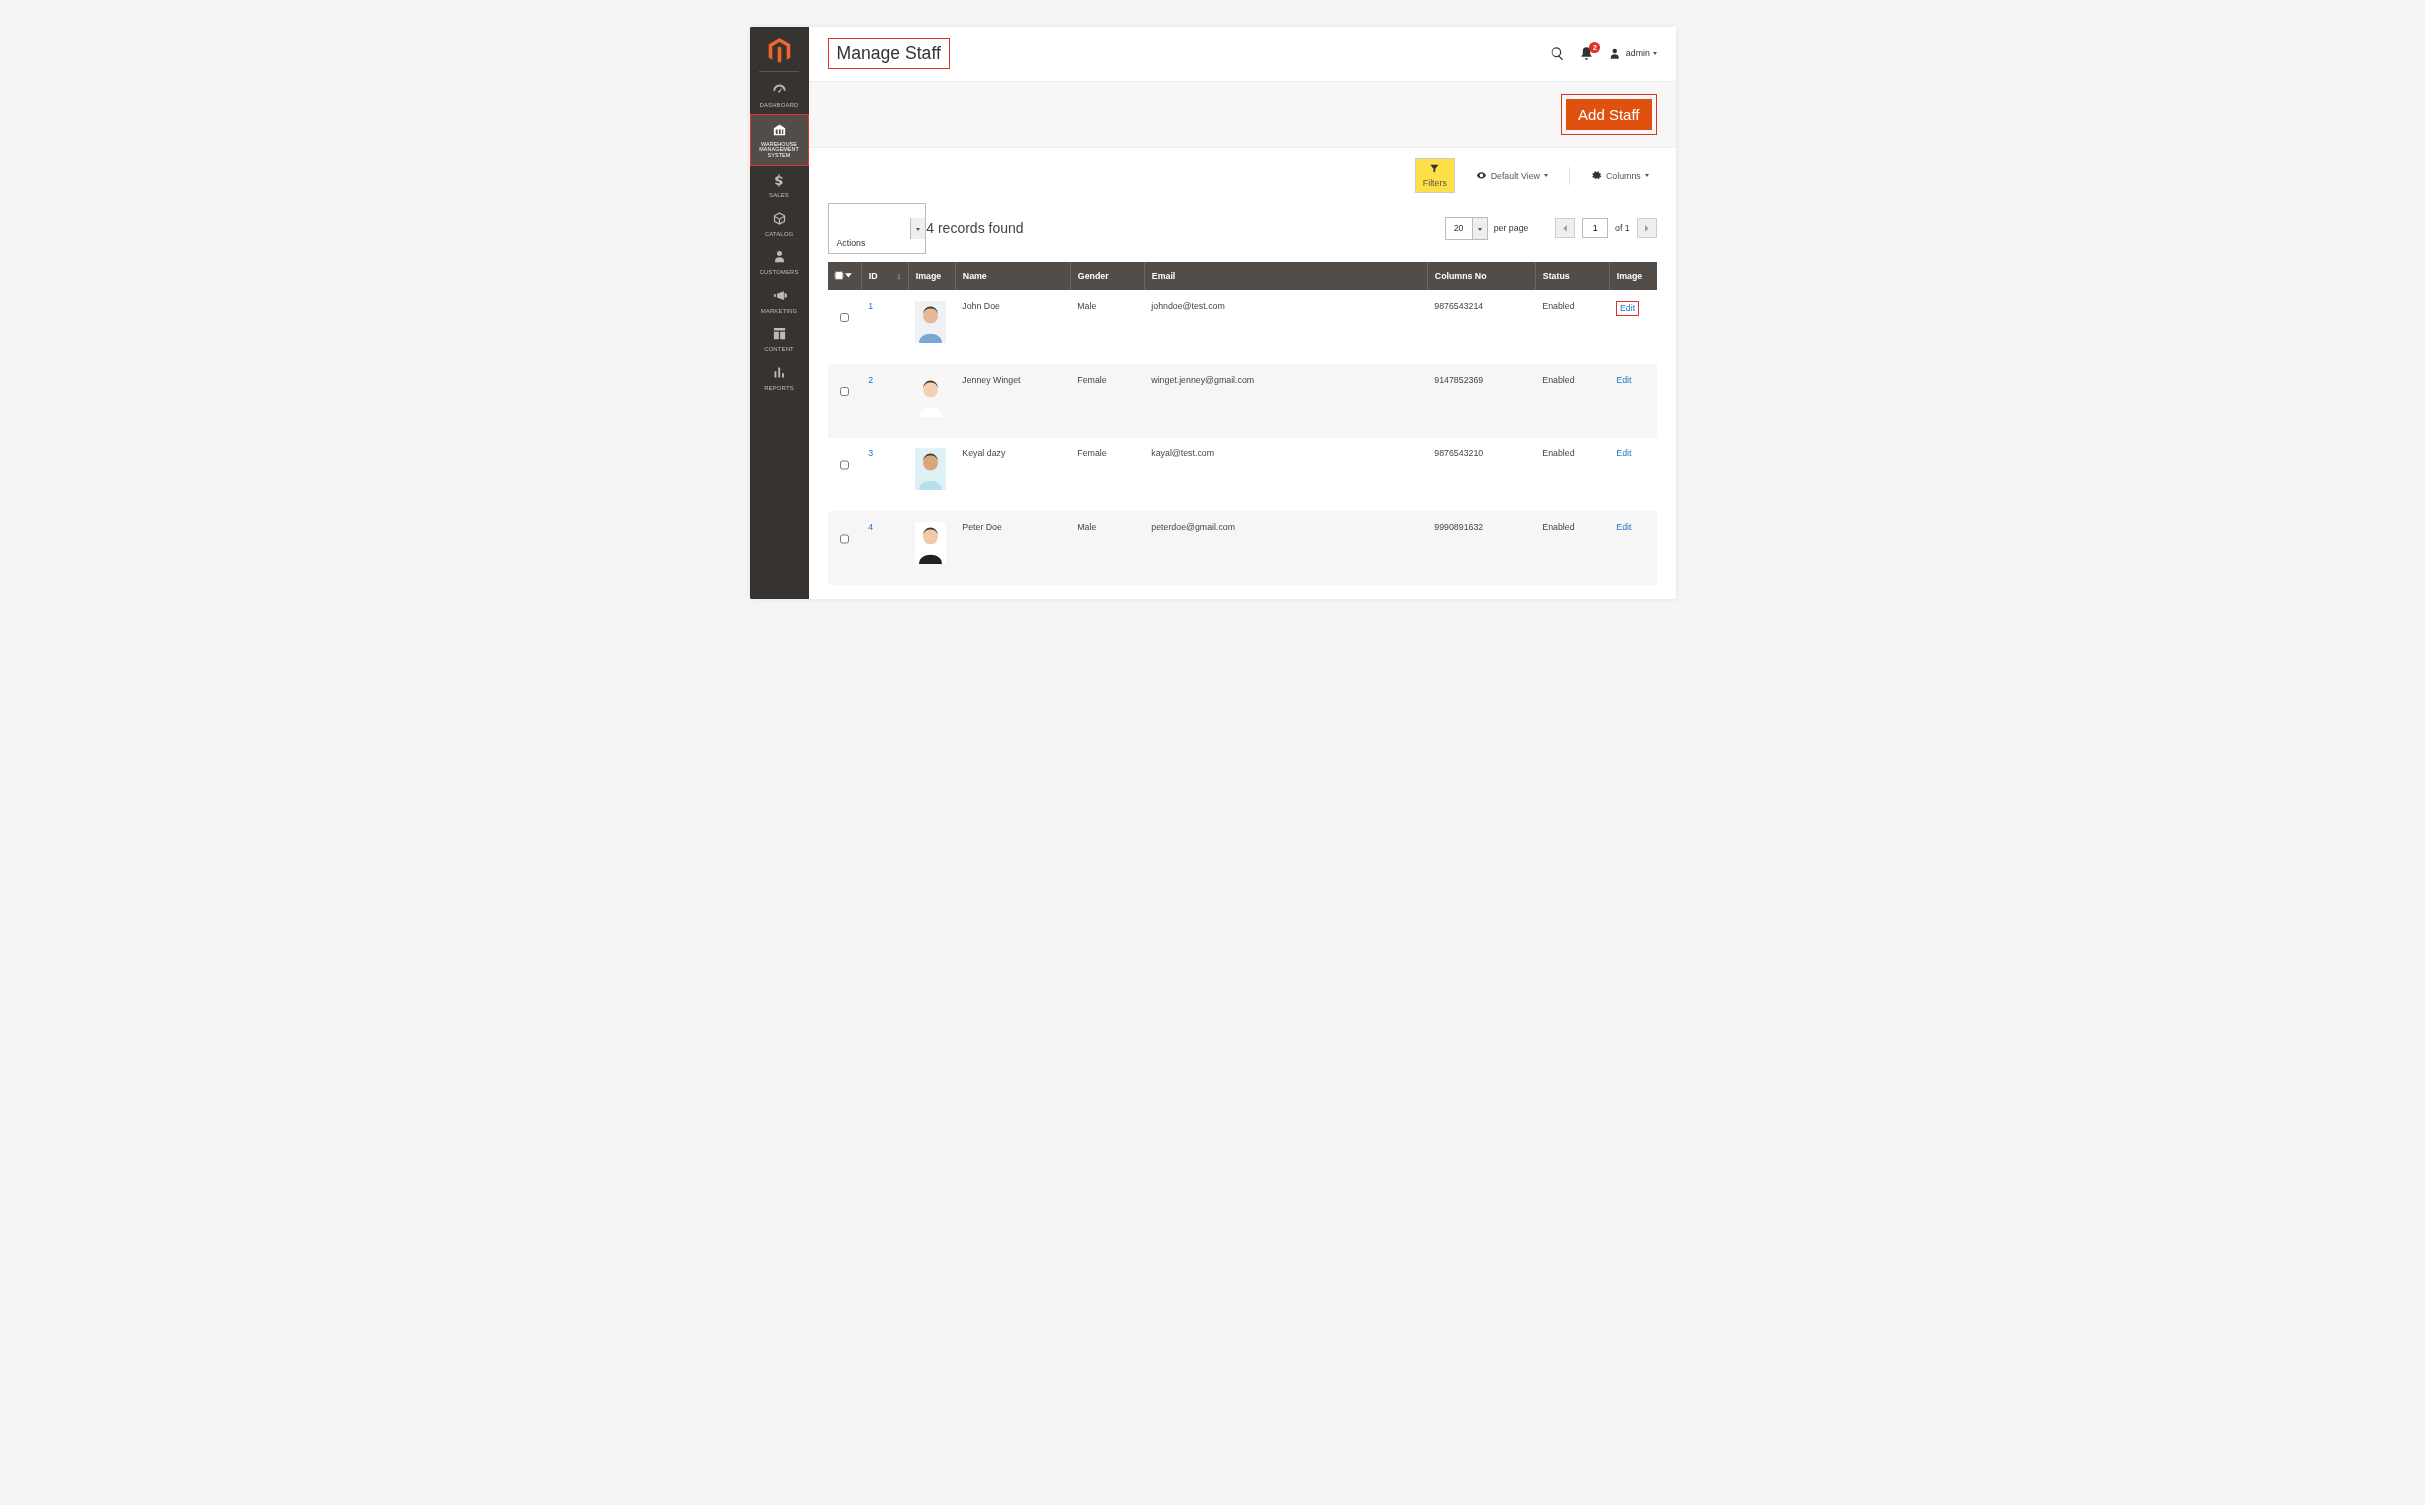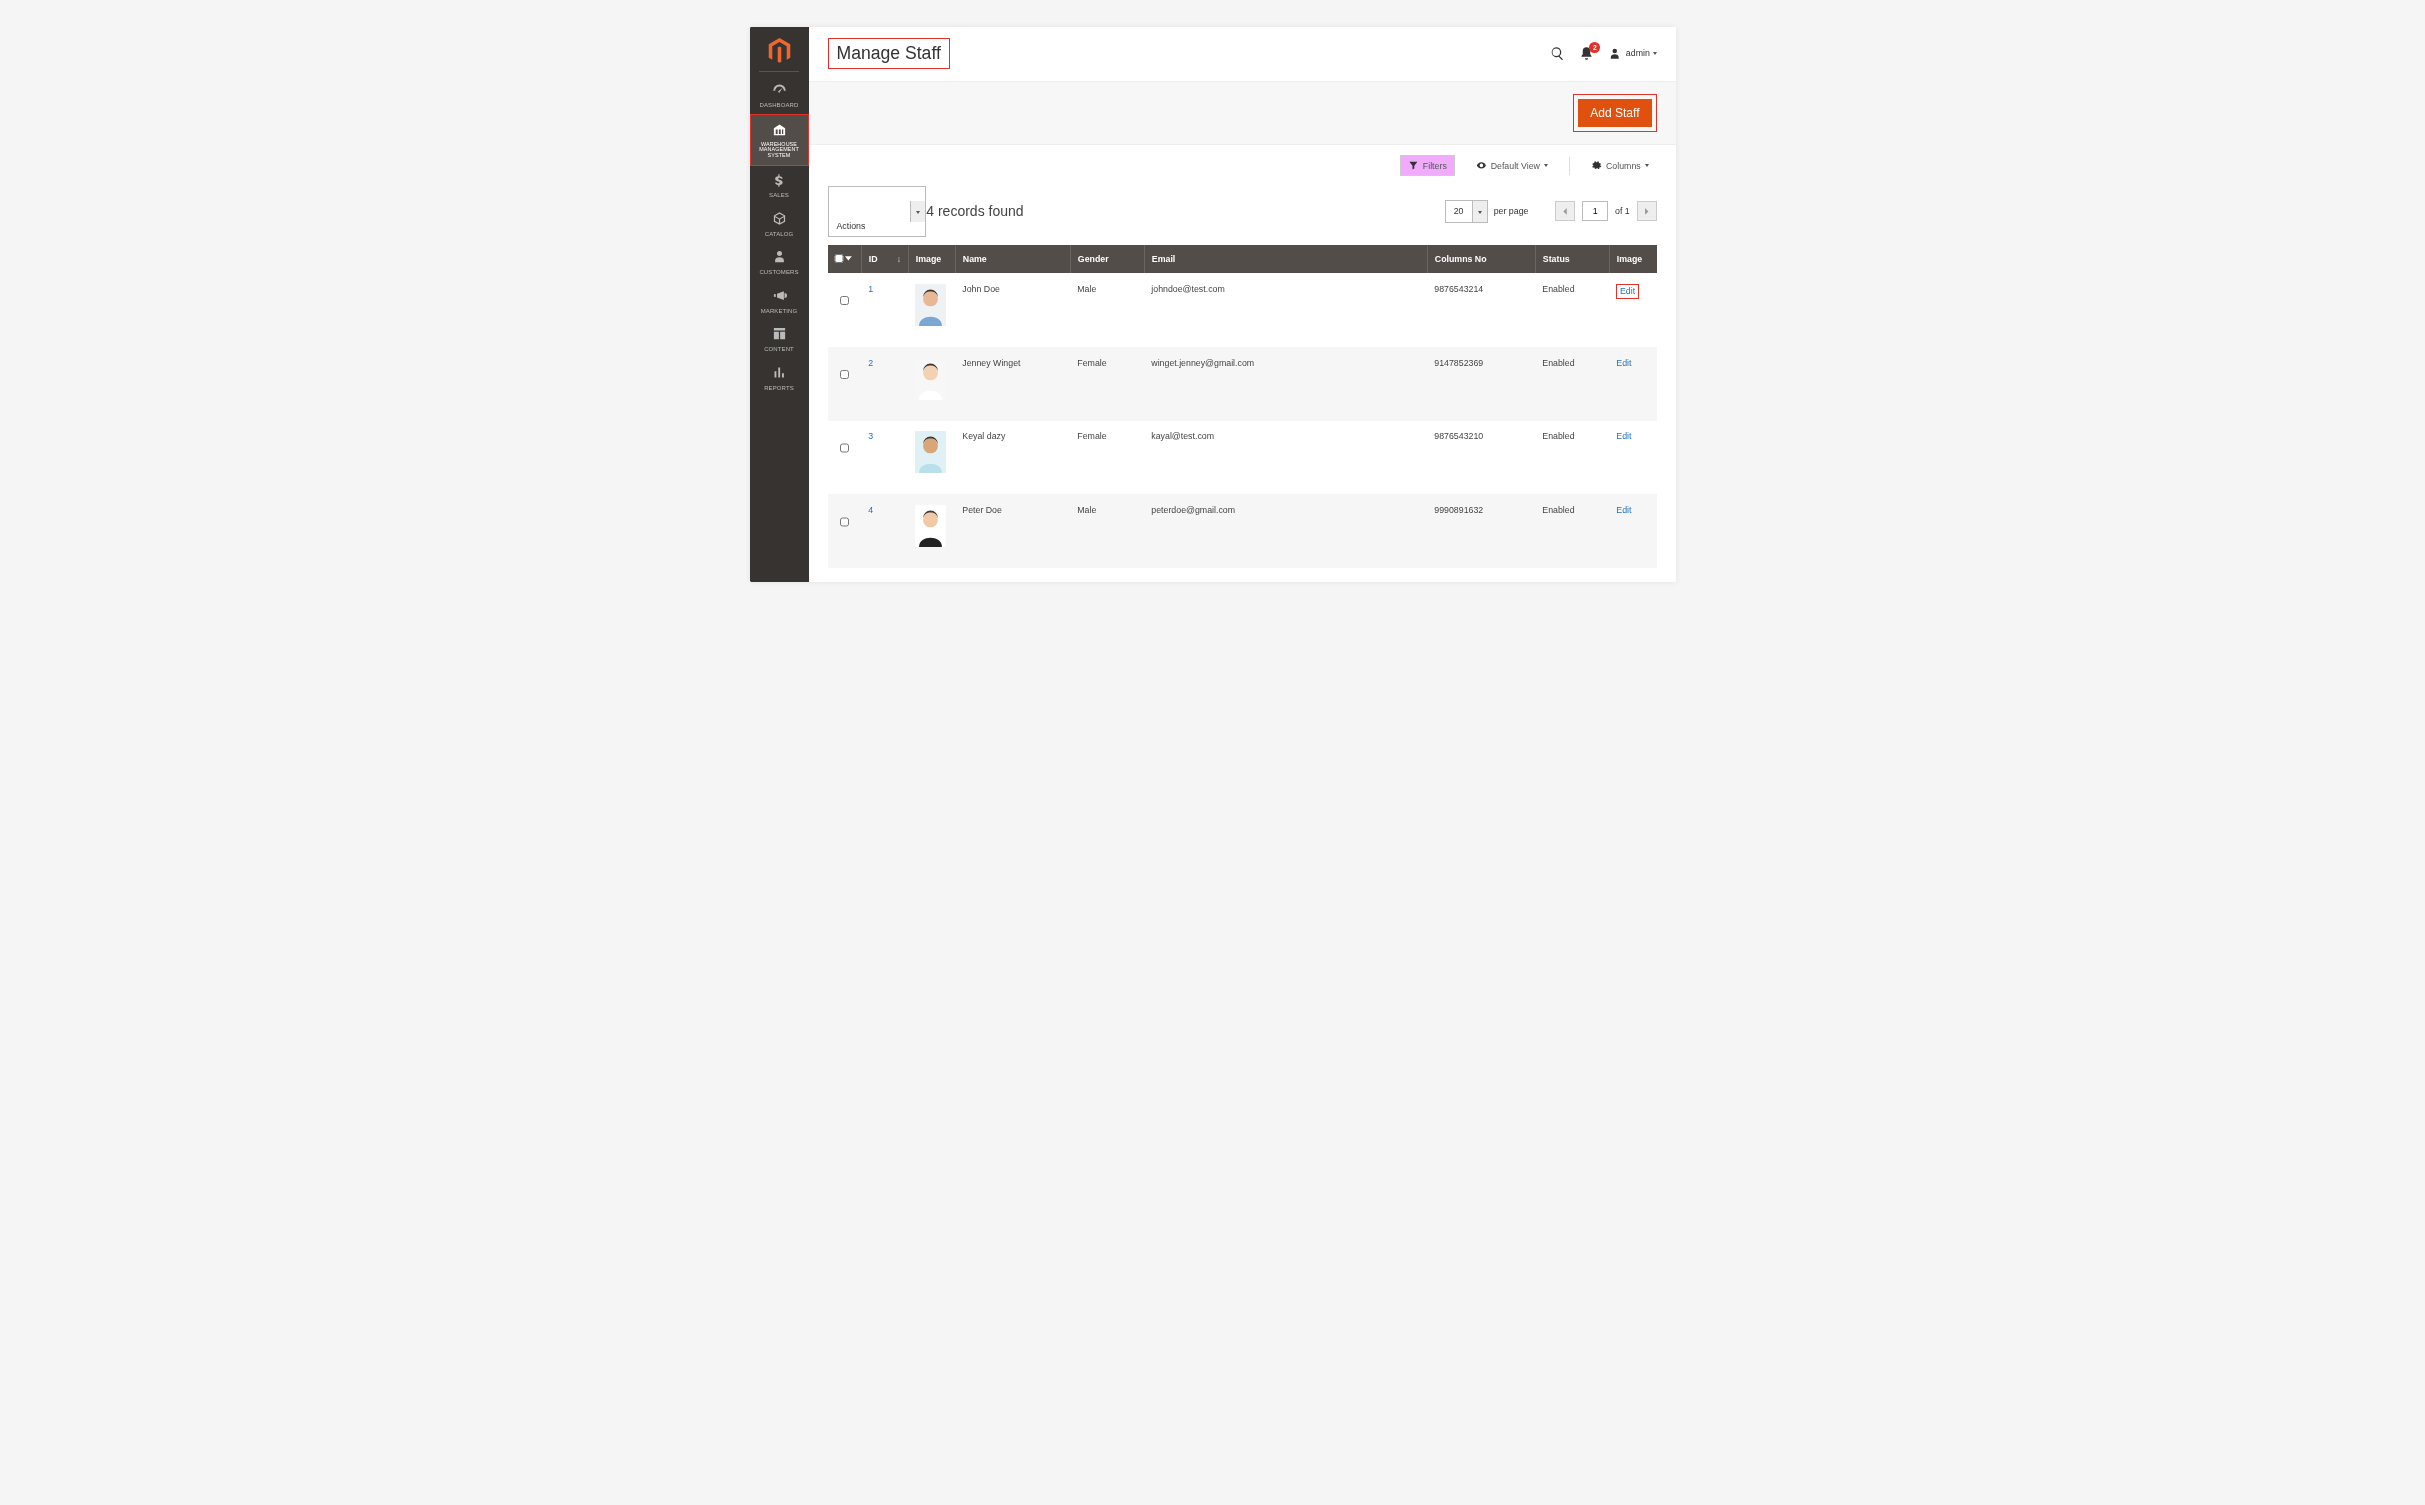--- a/index.html
+++ b/index.html
@@ -123,21 +123,21 @@
     margin-top: 5.4px;
   }
   .add-staff-wrap {
     border: 0.7px solid #e1322a;
     padding: 4px;
   }
   .add-staff-btn {
     background: #e0510f;
     color: #fff;
     border: none;
-    font-size: 12px;
+    font-size: 15px;
     padding: 6.8px 12px;
     cursor: pointer;
     text-align: right;
   }
   .grid-toolbar {
     padding: 10.8px 19px 4px;
     display: flex;
     justify-content: flex-end;
     align-items: center;
     gap: 13.5px;
@@ -146,22 +146,23 @@
     display: inline-flex;
     align-items: center;
     gap: 4px;
     font-size: 8.8px;
     color: #555;
     cursor: pointer;
     padding: 4px 6.8px;
     border: 0.7px solid transparent;
   }
   .tb-btn.filters {
-    background: #f0abfc;
+    background: #fde047;
     border: 0.7px solid #ccc;
+    flex-direction: column;
   }
   .tb-btn svg { width: 10.8px; height: 10.8px; }
   .tb-sep {
     width: 0.7px;
     height: 17.6px;
     background: #ddd;
   }
   .grid-controls {
     padding: 5.4px 19px 8px;
     display: flex;

